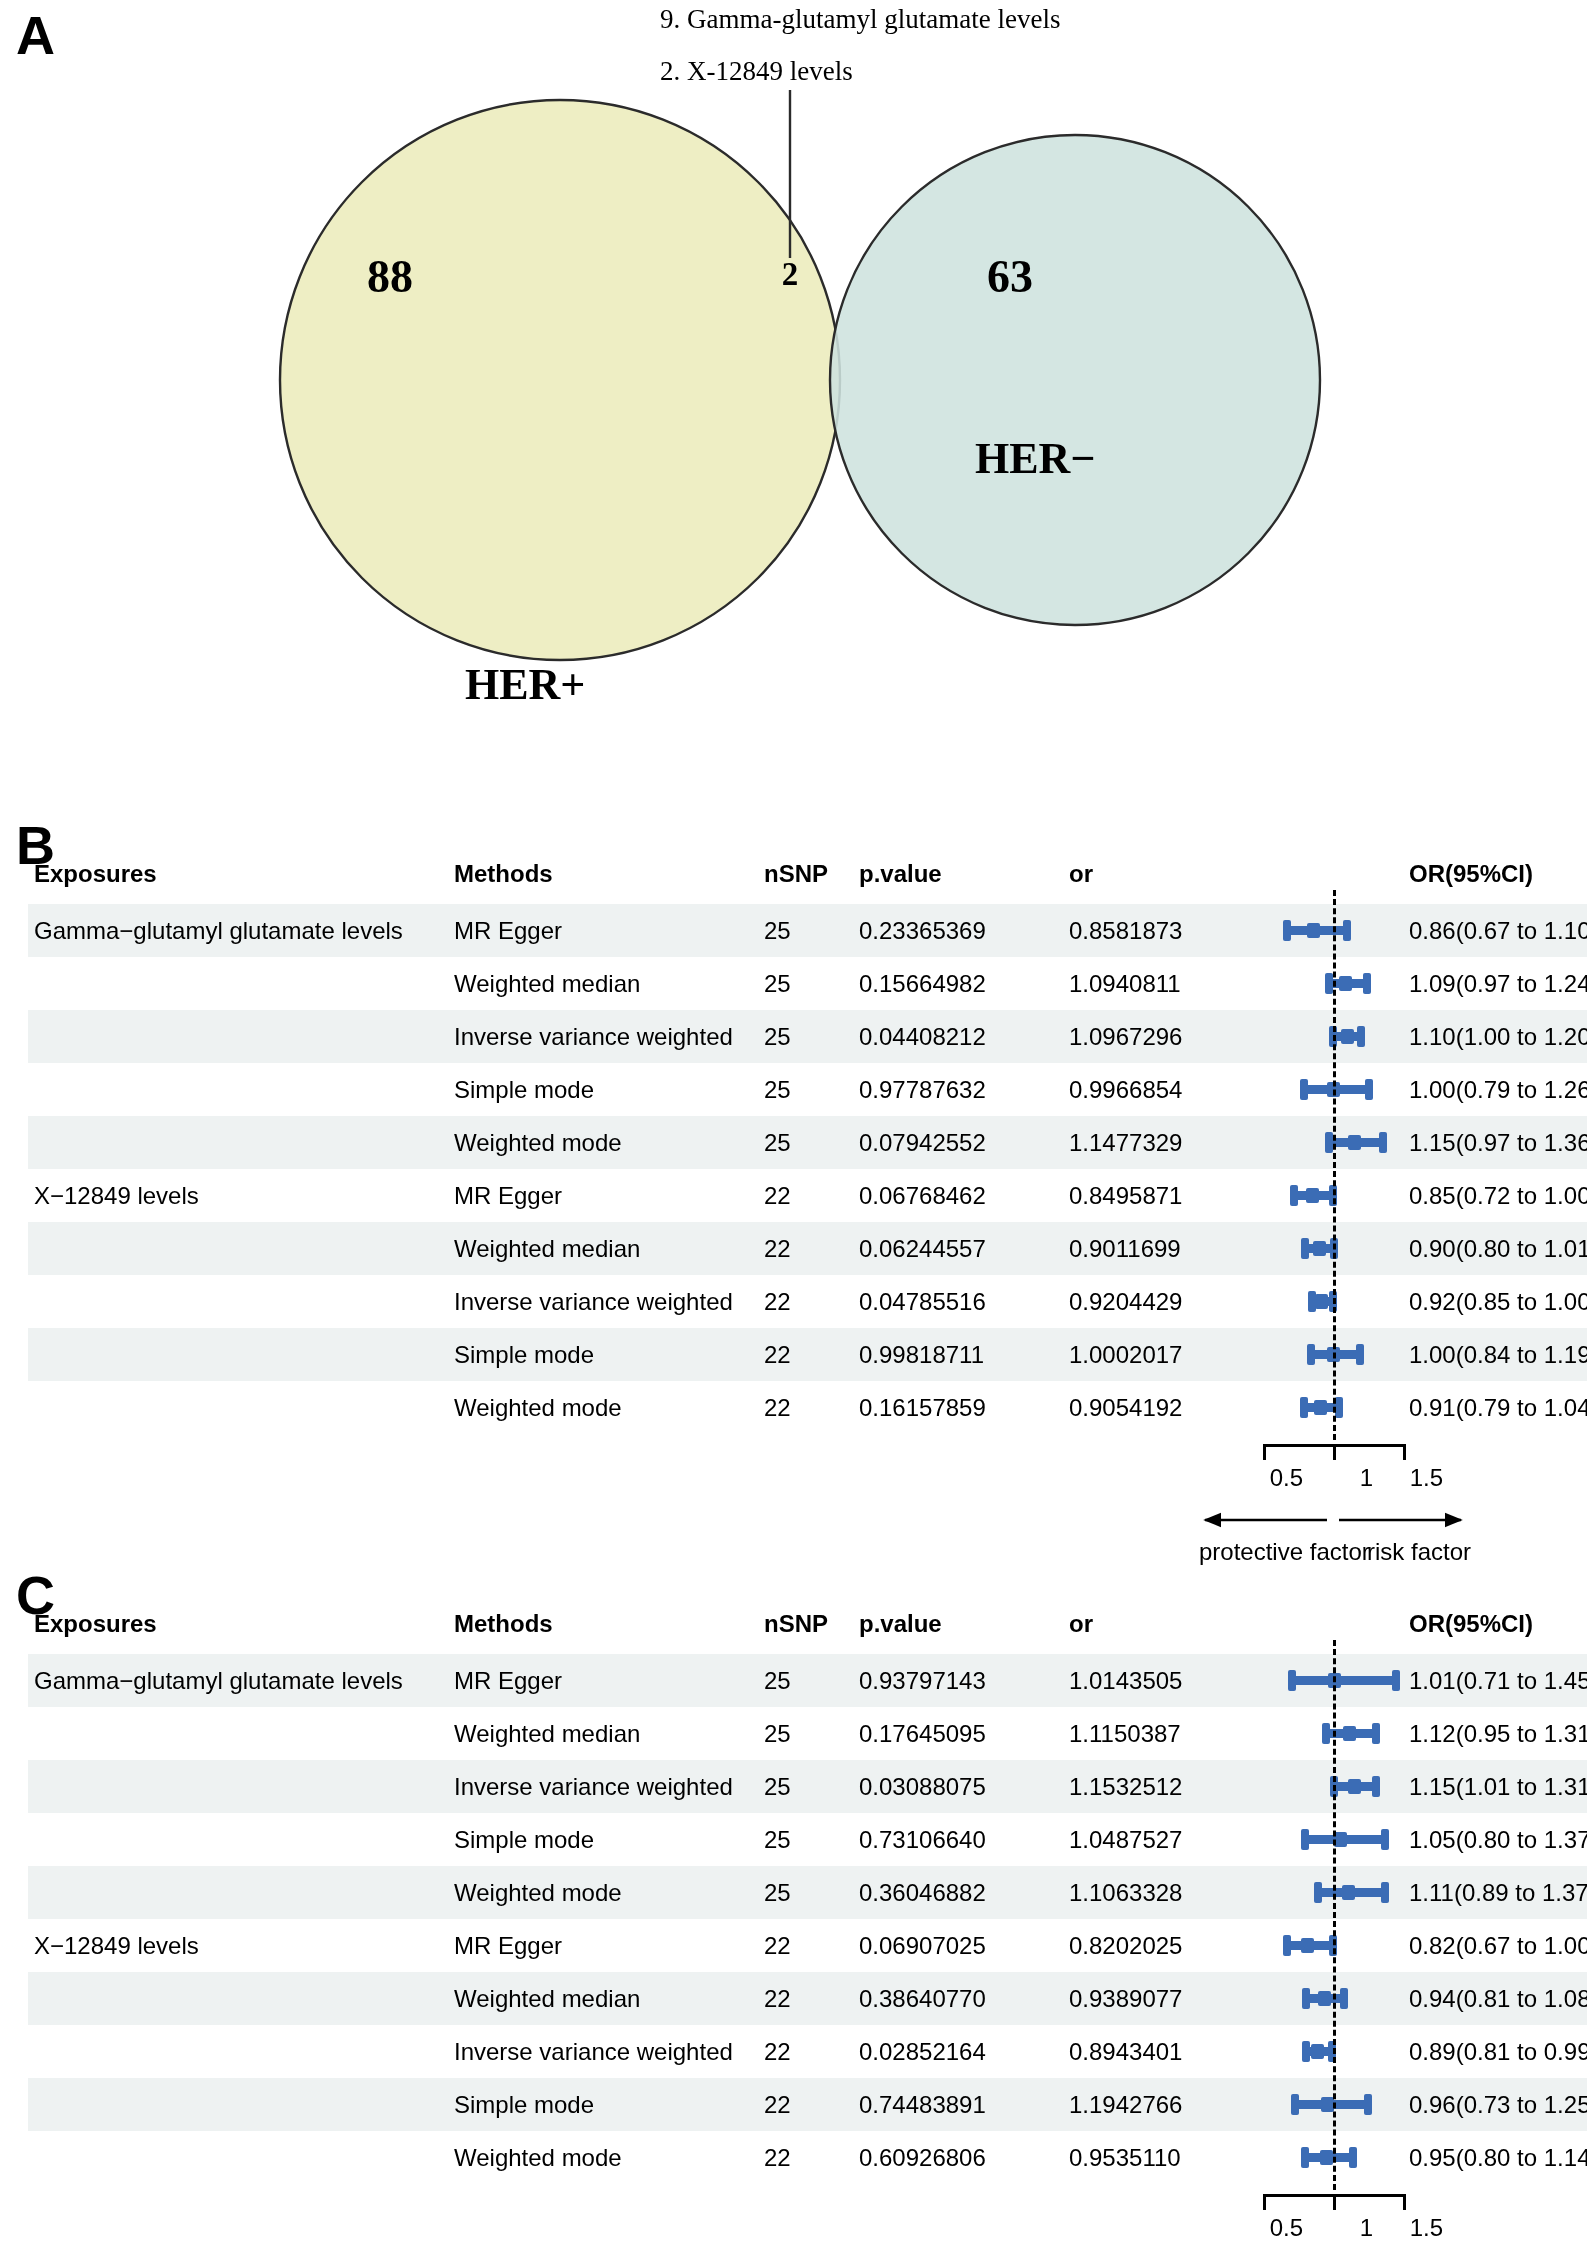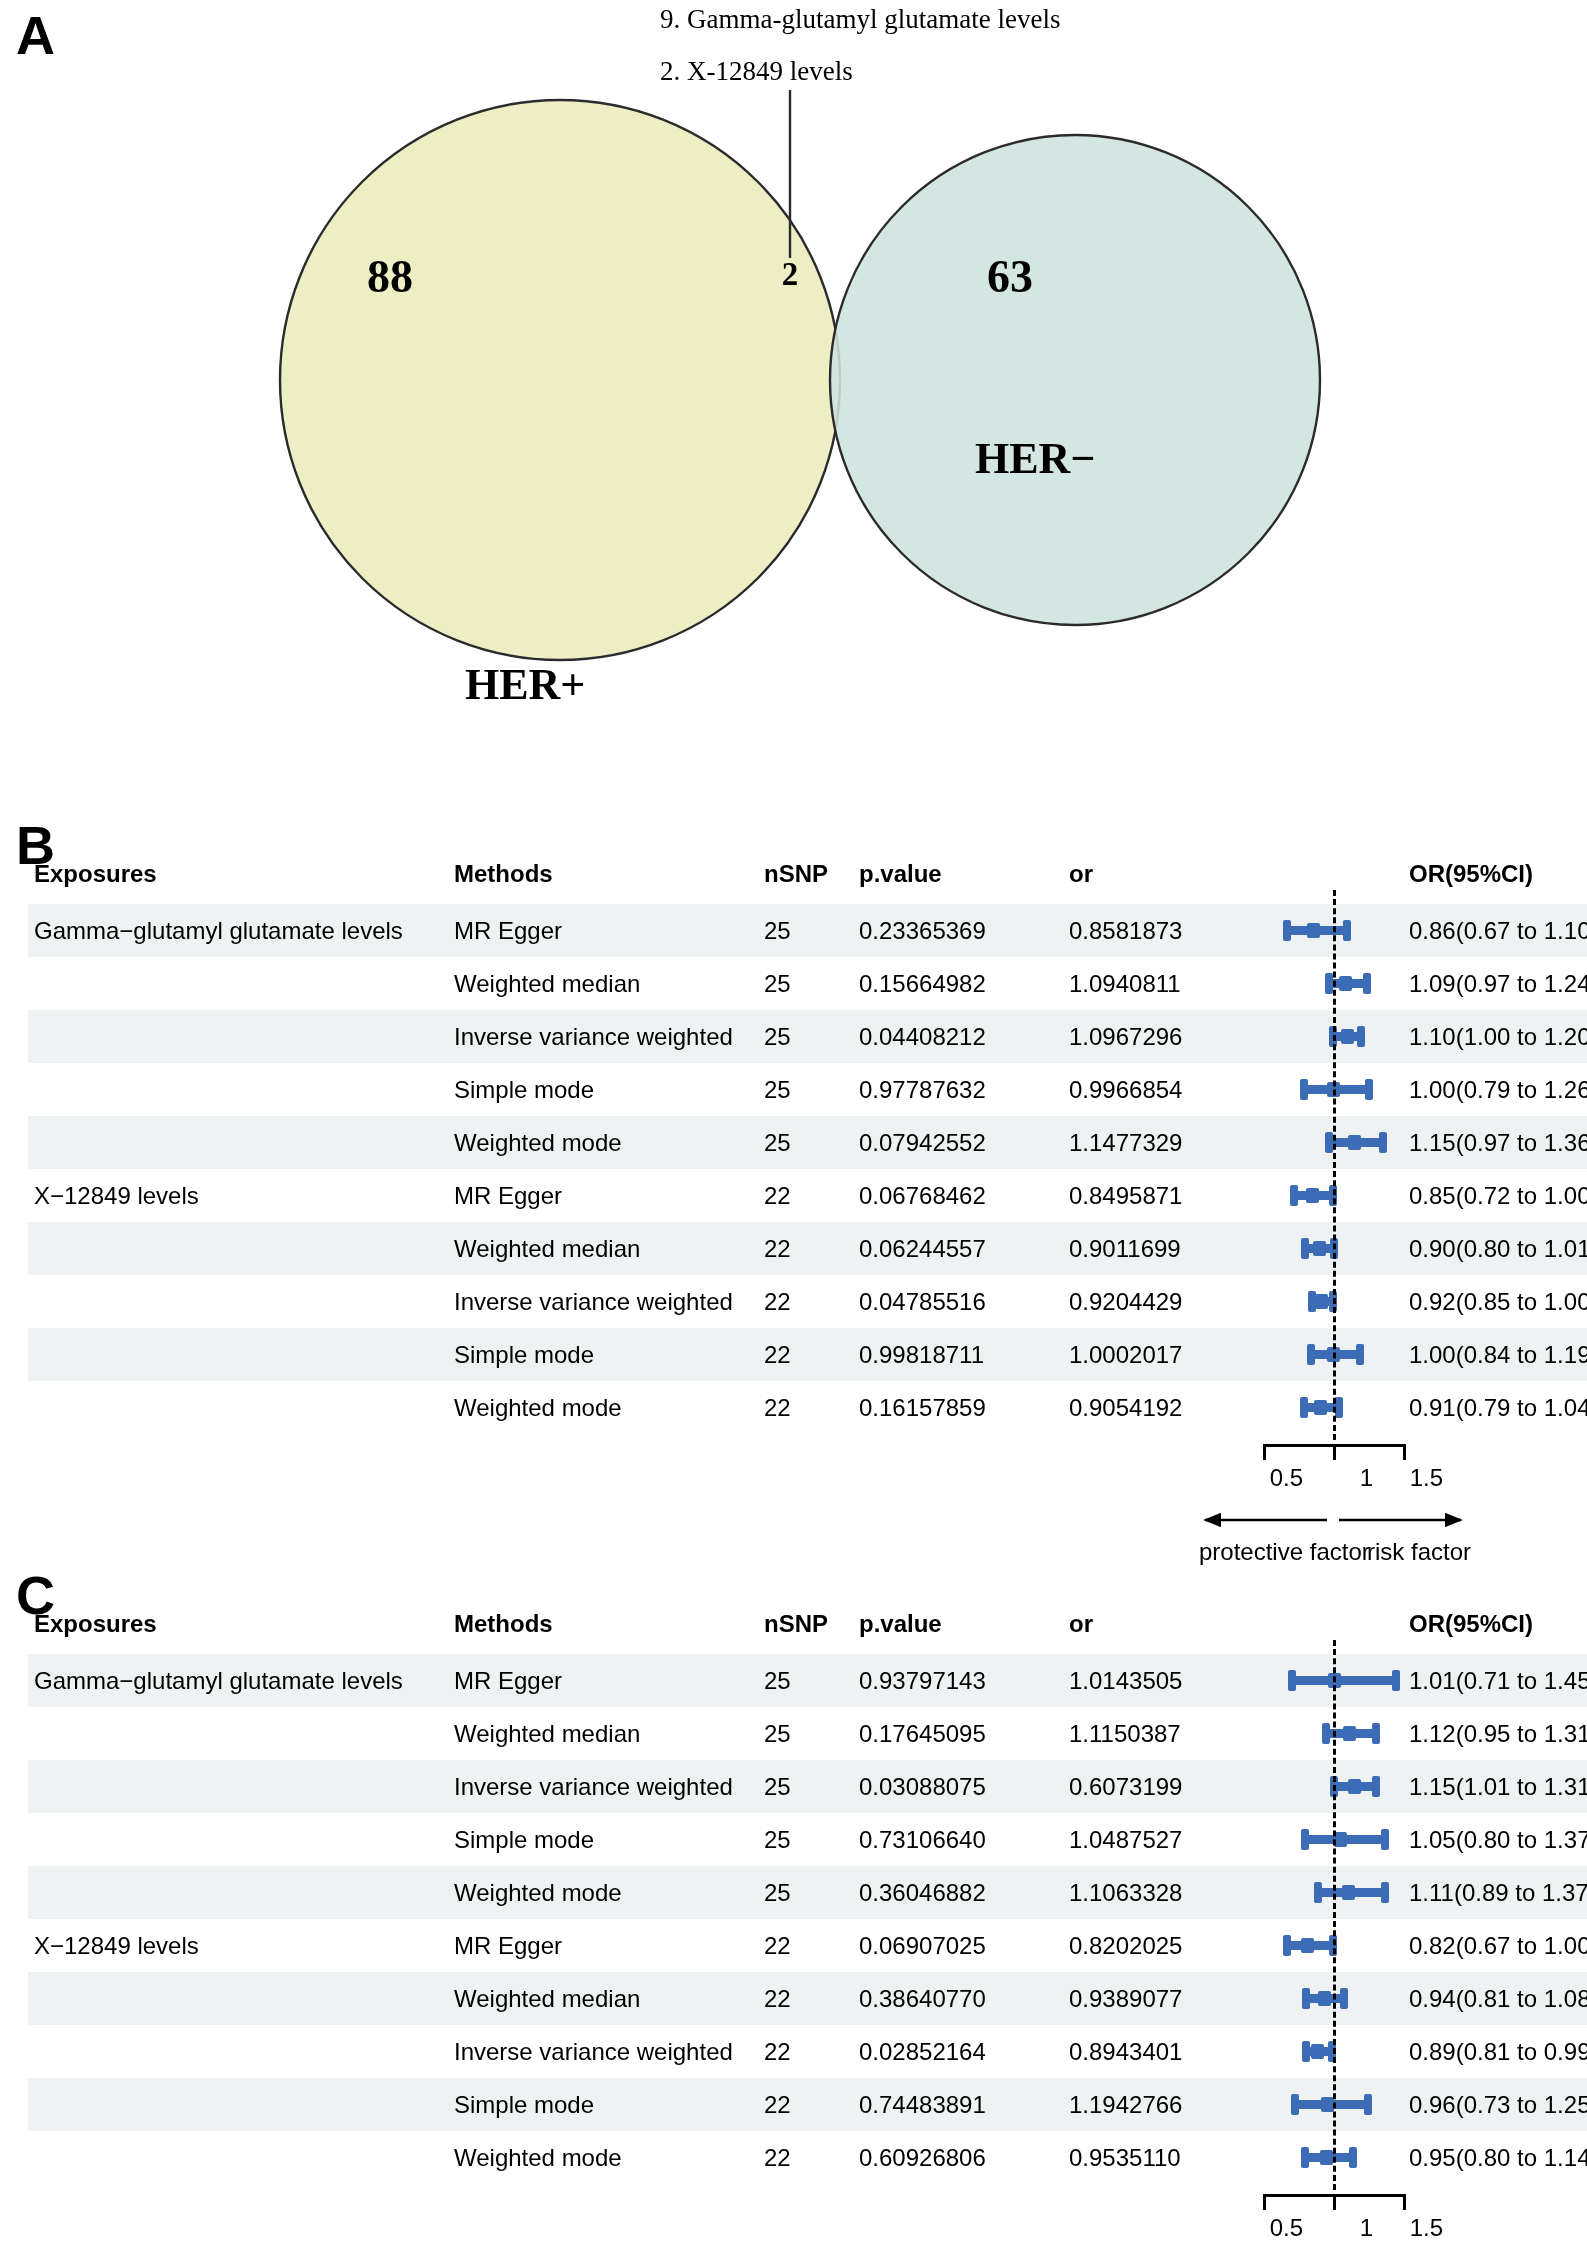--- a/index.html
+++ b/index.html
@@ -491,21 +491,21 @@
               <div class="ci-point" style="left: 80.3px;"></div>
             </div>
           </td>
           <td>1.12(0.95 to 1.31)</td>
         </tr>
         <tr class="shaded">
           <td></td>
           <td>Inverse variance weighted</td>
           <td>25</td>
           <td>0.03088075</td>
-          <td>0.6073199</td>
+          <td>1.1532512</td>
           <td class="plot-cell">
             <div class="plot-inner">
               <div class="ci-bar" style="left: 71.4px; width: 42px;"></div>
               <div class="ci-cap" style="left: 67.4px;"></div>
               <div class="ci-cap" style="left: 109.4px;"></div>
               <div class="ci-point" style="left: 84.5px;"></div>
             </div>
           </td>
           <td>1.15(1.01 to 1.31)</td>
         </tr>

